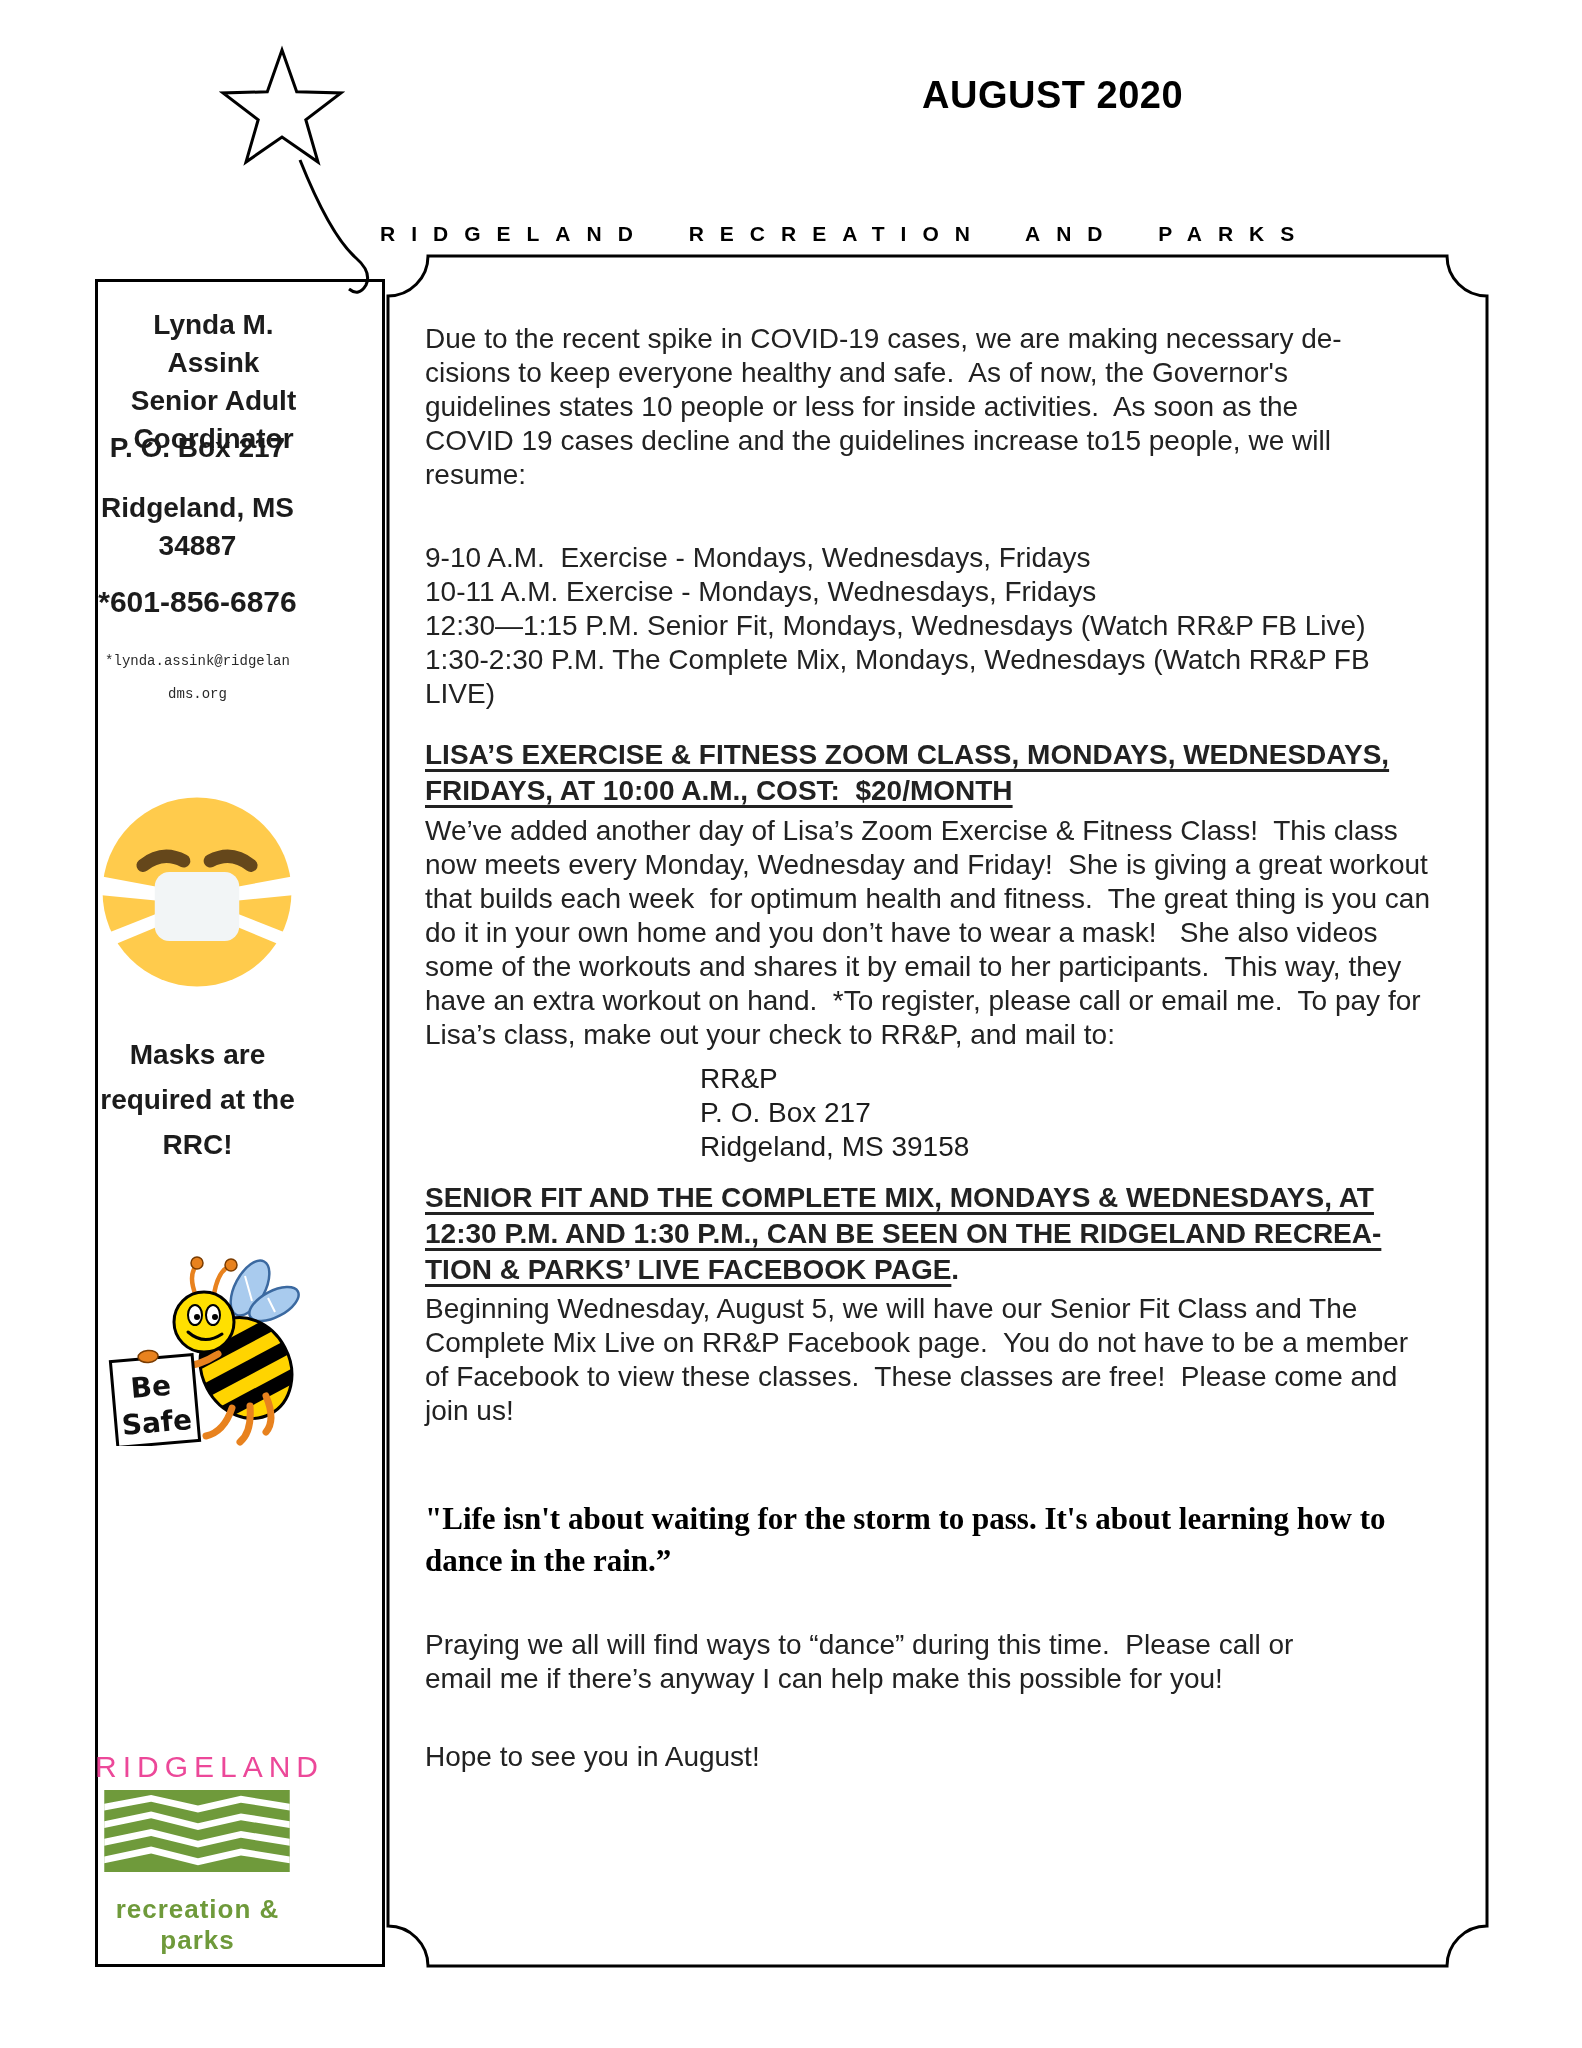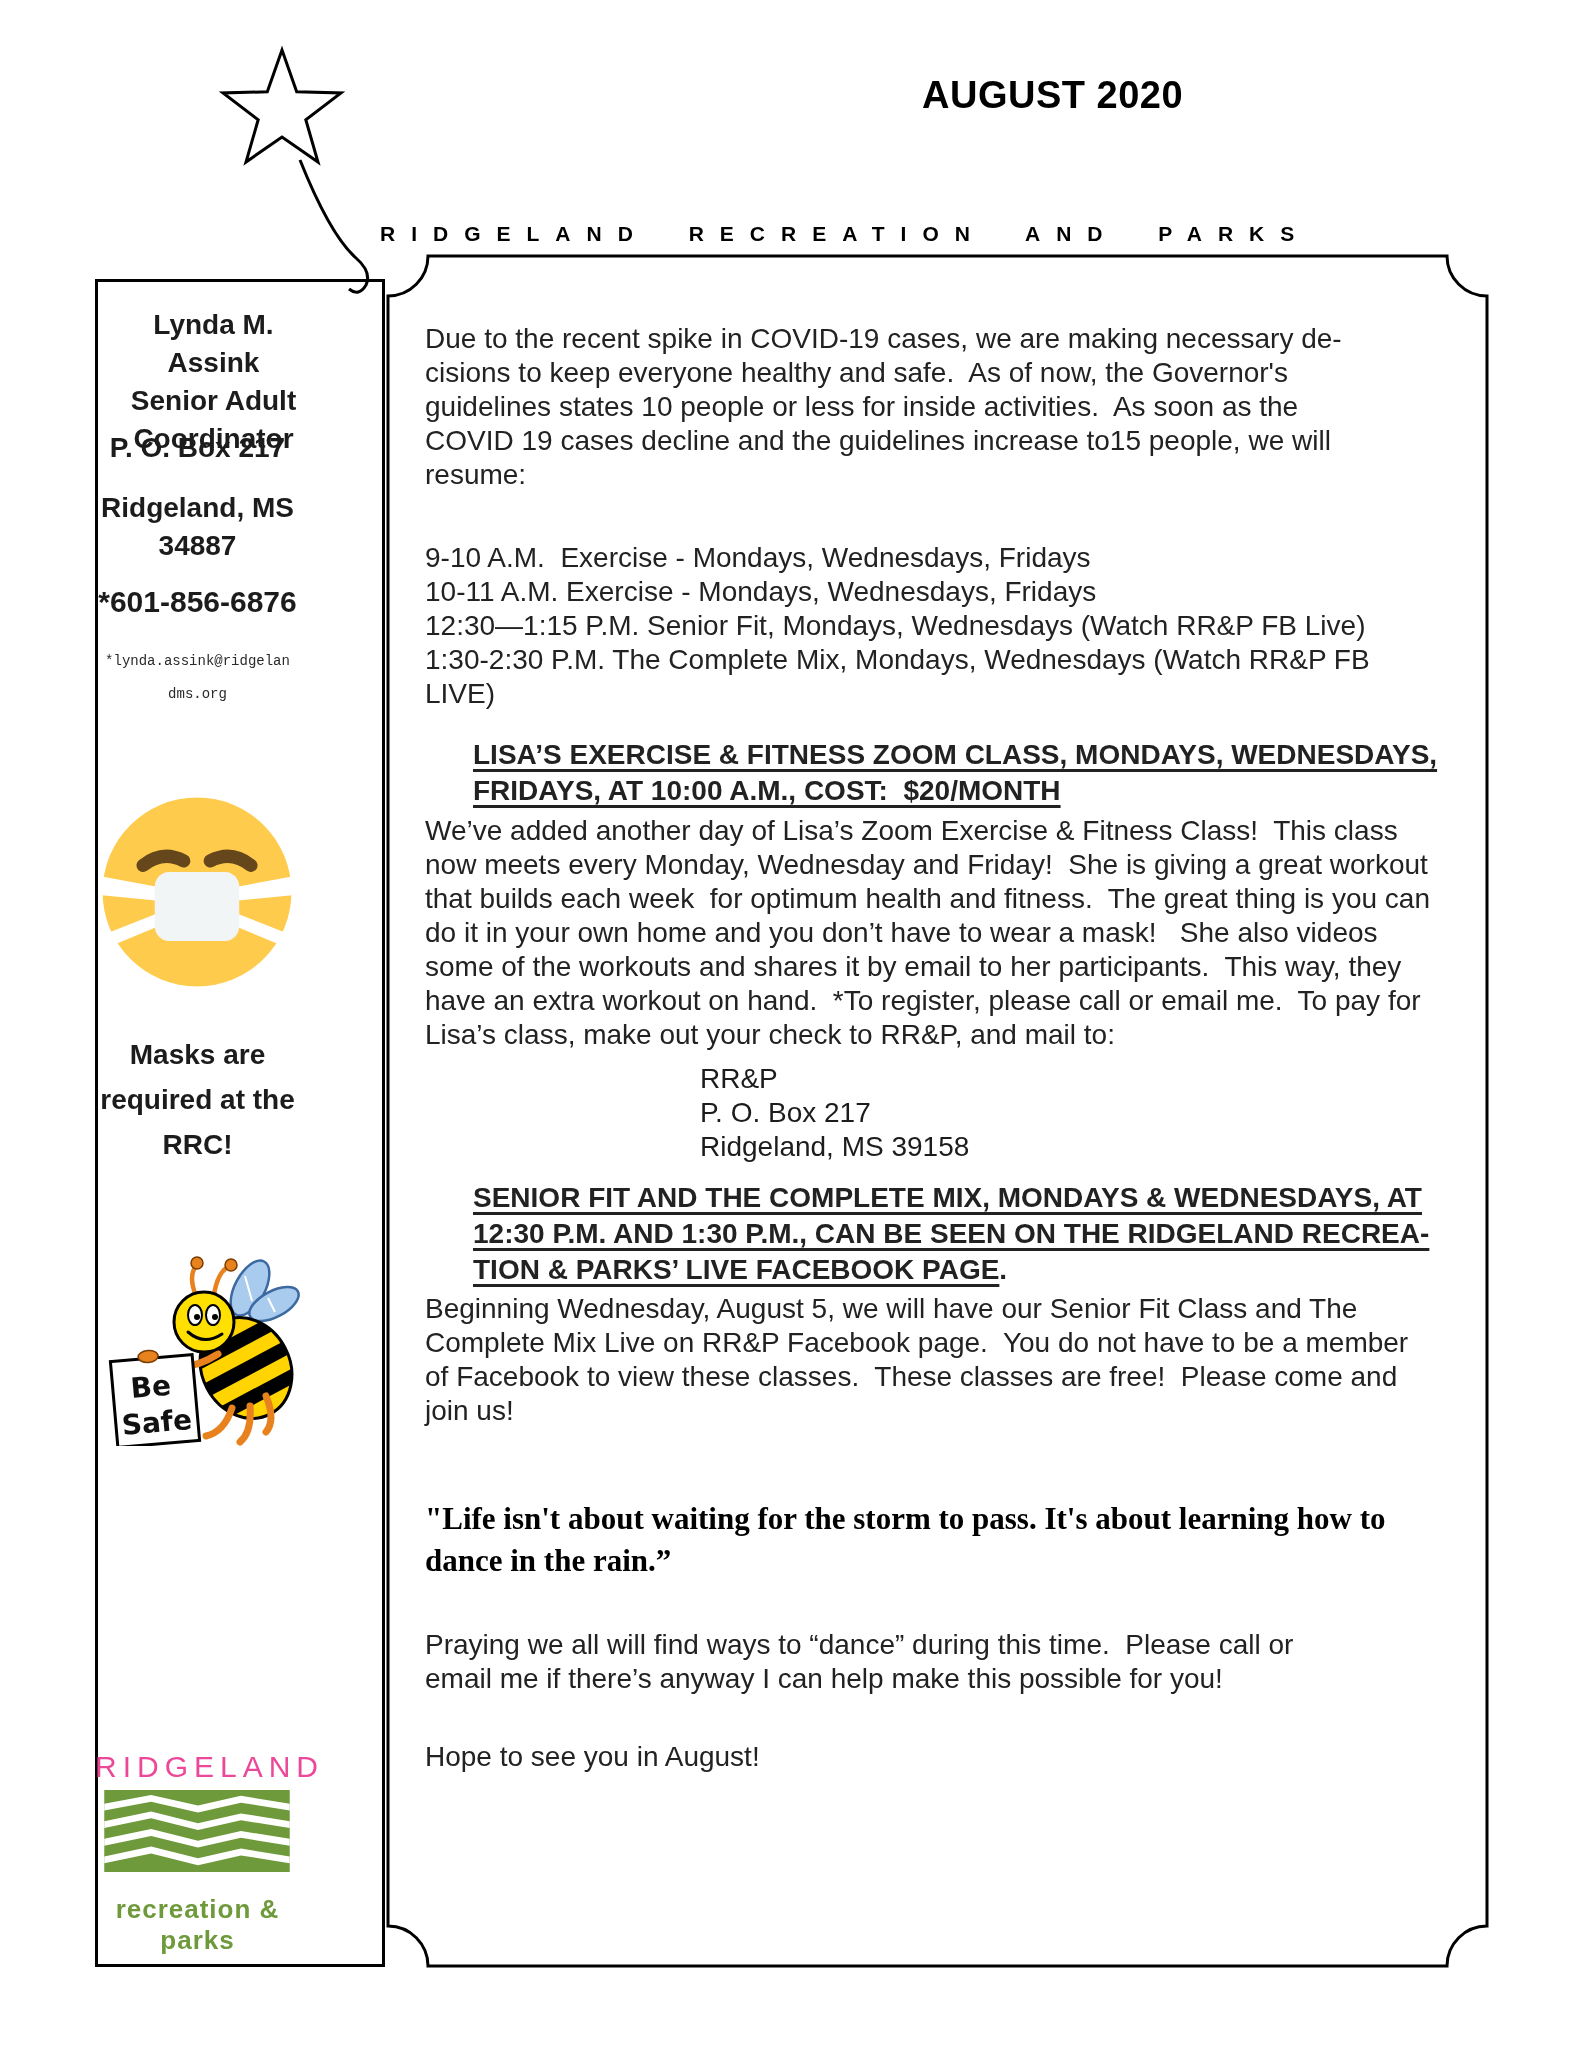--- a/index.html
+++ b/index.html
@@ -22,21 +22,21 @@
   #phone{top:585px;font-size:30px;font-weight:bold;}
   #email{top:645px;font-size:14px;line-height:33px;color:#2a2a2a;font-family:Liberation Mono, monospace;}
   #mask-emoji{left:97px;top:792px;width:200px;height:200px;}
   #mask-notice{top:1032px;font-size:28px;font-weight:bold;line-height:45px;}
   #bee-image{left:100px;top:1246px;width:200px;height:200px;}
   #logo-word{top:1750px;font-size:30px;letter-spacing:6px;color:#ec4899;font-weight:normal;}
   #logo-waves{left:104px;top:1790px;width:186px;height:82px;}
   #logo-tagline{top:1894px;font-size:26px;font-weight:bold;color:#6f9a3b;letter-spacing:1px;}
   
   .main{left:425px;width:1050px;font-size:28px;line-height:34px;color:#222;}
-  .head{font-weight:bold;line-height:36px;margin-left:48px;}
+  .head{font-weight:bold;line-height:36px;}
   .u{text-decoration:underline;text-decoration-thickness:3px;text-underline-offset:5px;}
   #p1{top:322px;}
   #schedule{top:541px;}
   #h1-block{top:737px;}
   #p2{top:814px;}
   #address{top:1062px;left:700px;width:700px;}
   #h2-block{top:1180px;}
   #p3{top:1292px;}
   #quote{top:1498px;font-family:"Liberation Serif",serif;font-weight:bold;font-size:31px;line-height:42px;color:#000;}
   #p4{top:1628px;}

